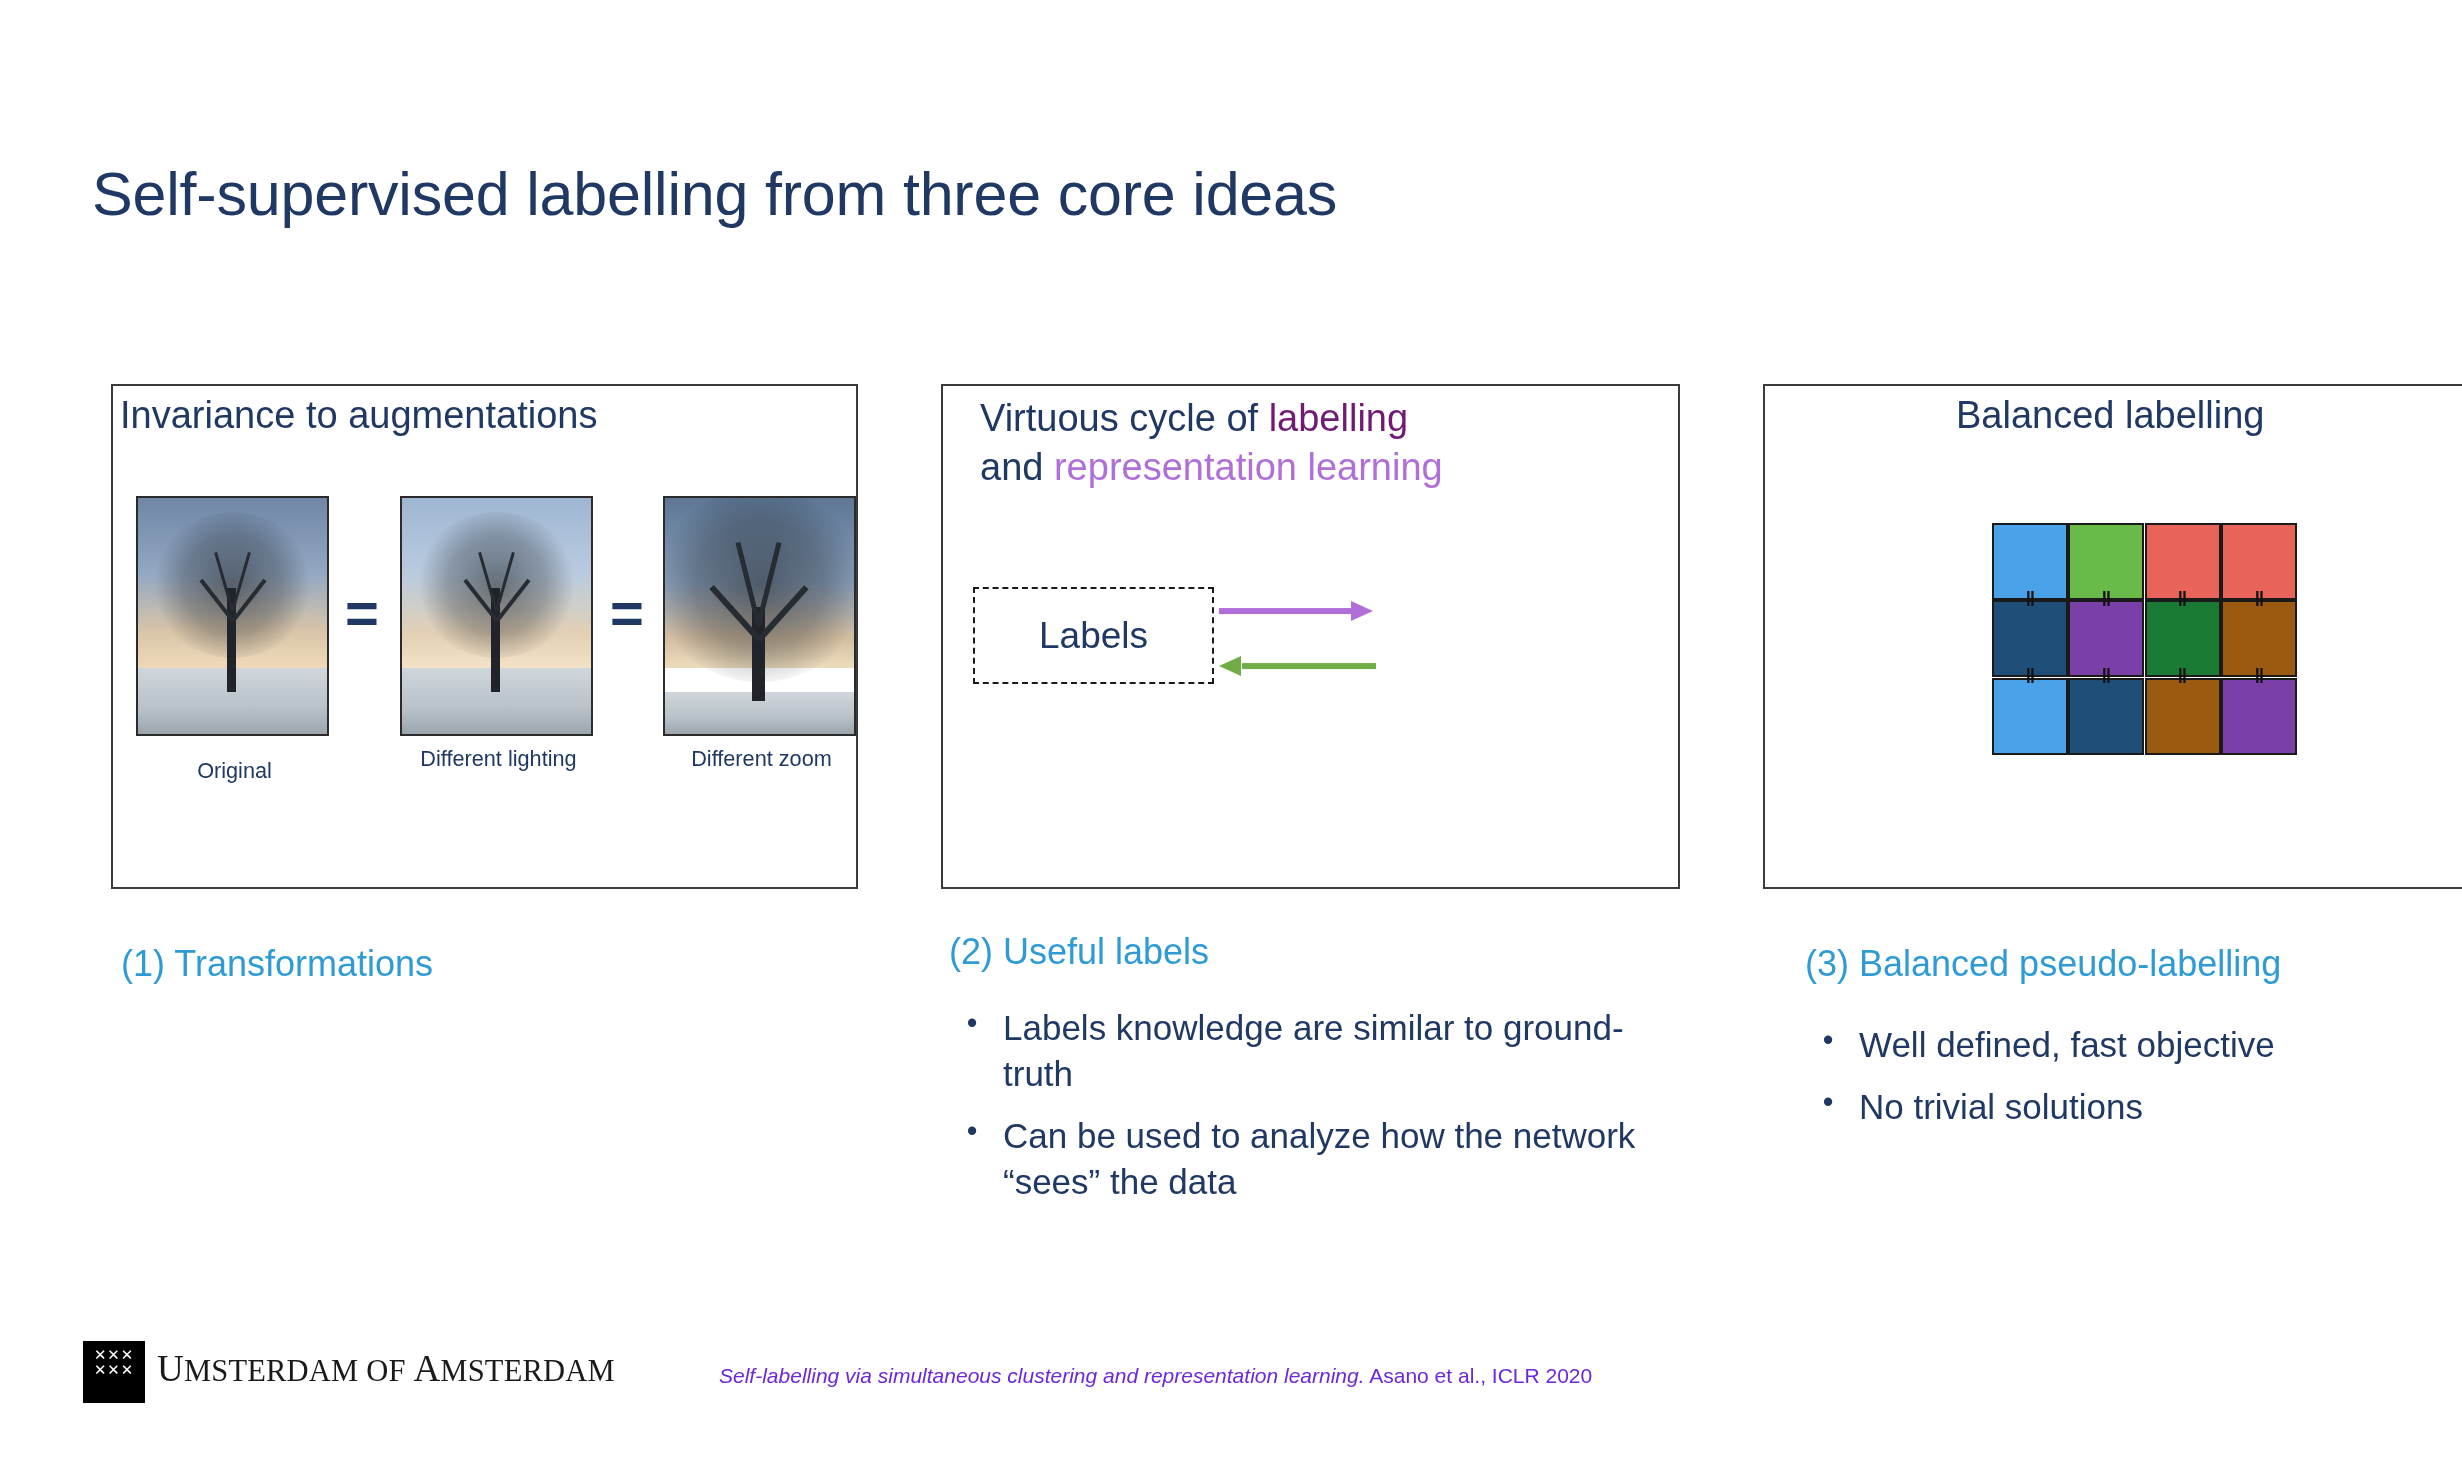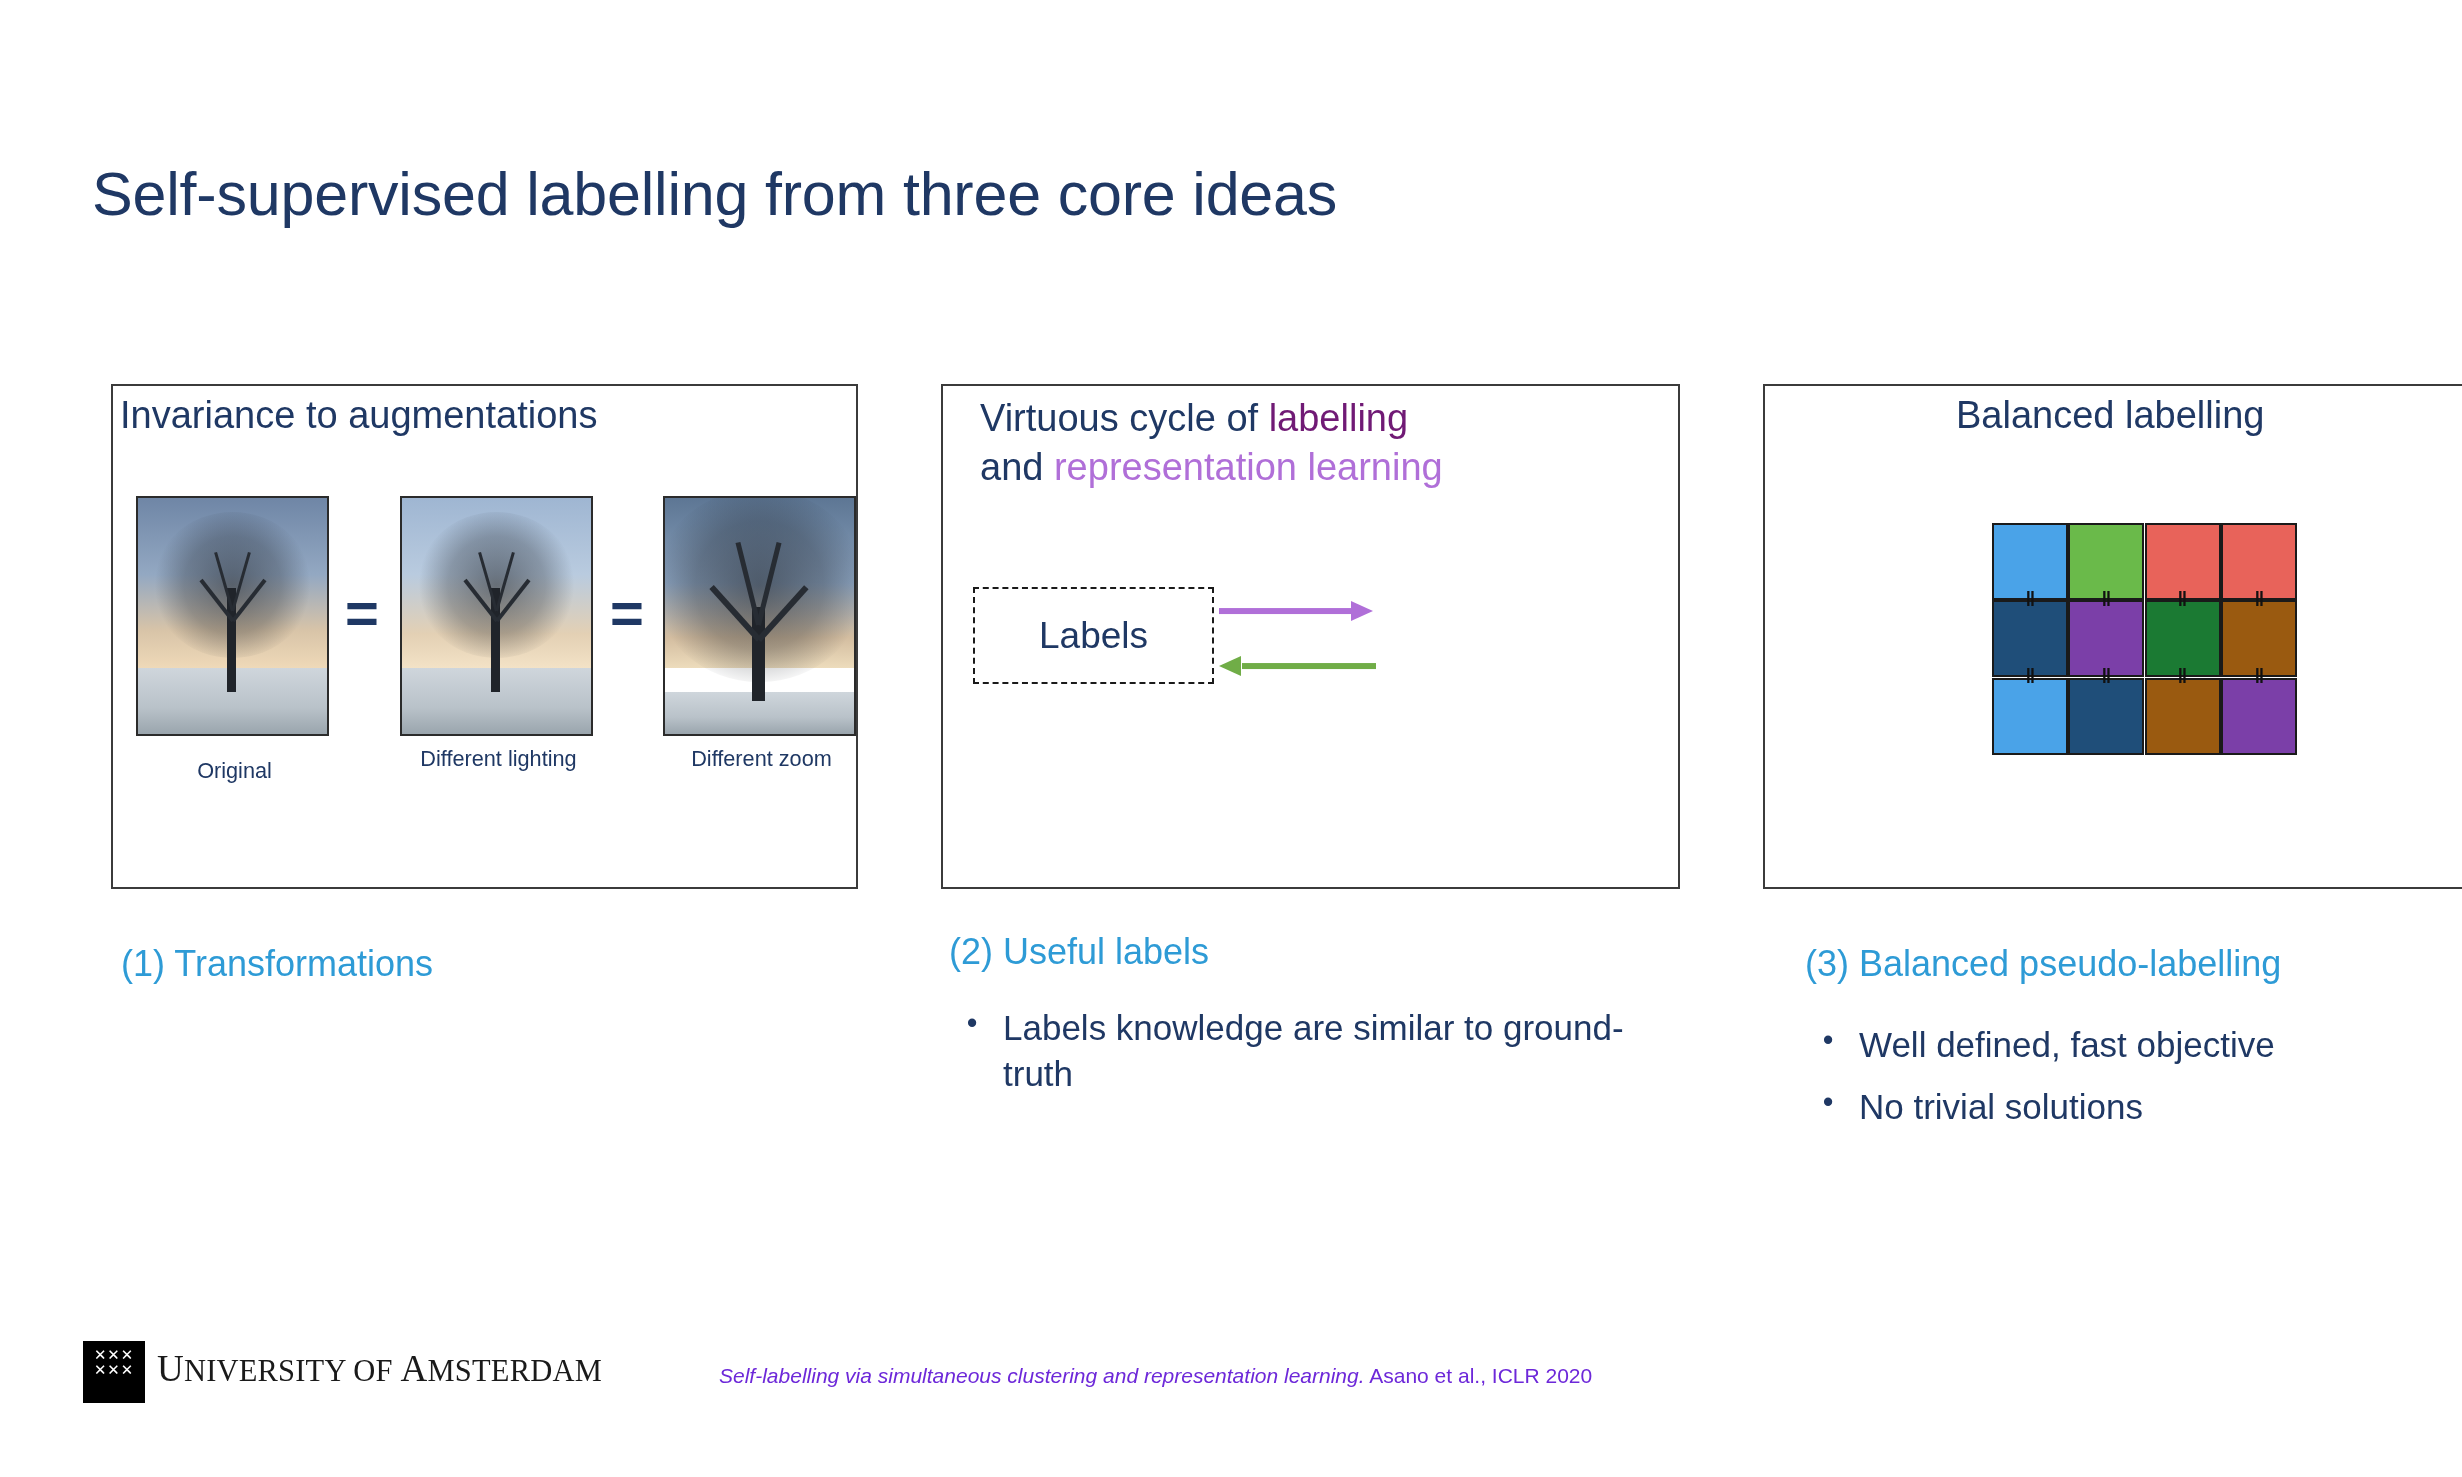--- a/index.html
+++ b/index.html
@@ -368,30 +368,31 @@
       <div class="tie" style="left: 106px; top: 144px;">‖</div>
       <div class="tie" style="left: 182px; top: 144px;">‖</div>
       <div class="tie" style="left: 259px; top: 144px;">‖</div>
     </div>
 
   <div class="col-heading" id="c1-heading">(1) Transformations</div>
 
   <div class="col-heading" id="c2-heading">(2) Useful labels</div>
   <div class="bullets" id="c2-bullets">
       <div class="bullet">Labels knowledge are similar to ground-truth</div>
+      <div class="bullet">Can be used to analyze how the network “sees” the data</div>
     </div>
 
   <div class="col-heading" id="c3-heading">(3) Balanced pseudo-labelling</div>
   <div class="bullets" id="c3-bullets">
       <div class="bullet">Well defined, fast objective</div>
       <div class="bullet">No trivial solutions</div>
     </div>
 
   <div class="logo">✕✕✕<br>✕✕✕</div>
   <div class="logo-text">
-    <span class="big">U</span><span>NIVERSITY OF </span><span class="big">A</span><span>MSTERDAM</span>
+    <span class="big">U</span><span>MSTERDAM OF </span><span class="big">A</span><span>MSTERDAM</span>
   </div>
   <div class="footnote">
     <span class="ital">Self-labelling via simultaneous clustering and representation learning.</span><span> Asano et al., ICLR 2020</span>
   </div>
 
 </div>
 
 
 </body></html>

